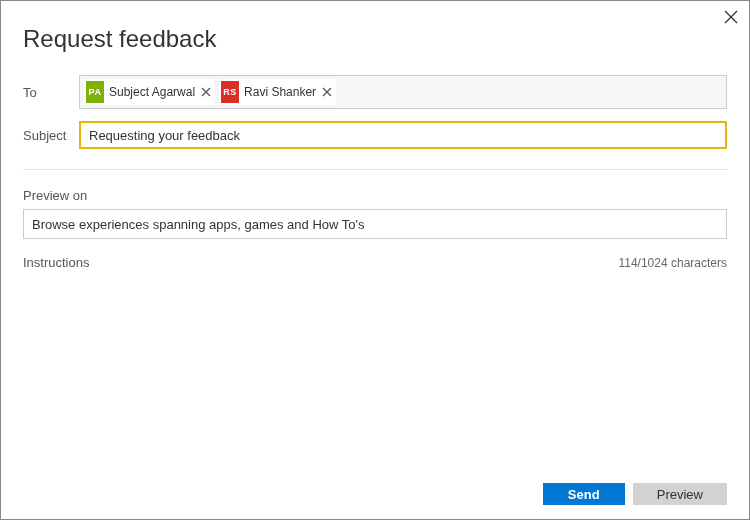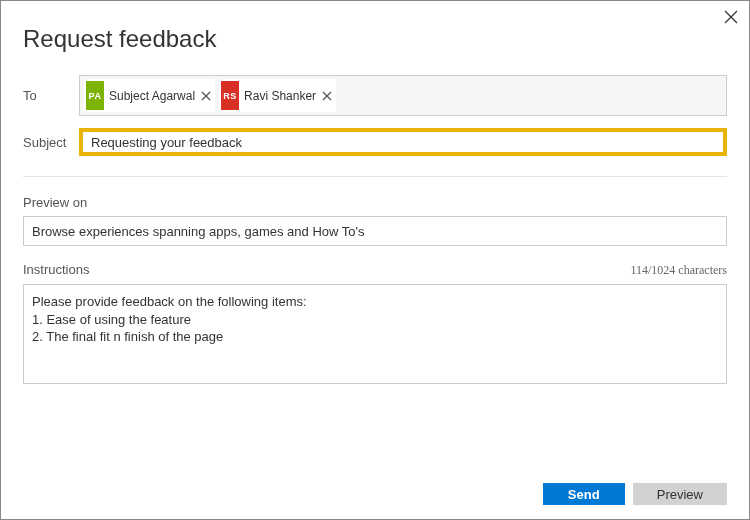--- a/index.html
+++ b/index.html
@@ -18,47 +18,47 @@
 .field-label { width: 56px; font-size: 13px; color: #555; flex-shrink: 0; }
 .to-input {
   flex: 1; border: 1px solid #ccc; background: #f6f6f6; display: flex;
   align-items: center; padding: 3px 4px; gap: 4px; min-height: 28px;
 }
 .chip {
   display: inline-flex; align-items: center; background: #fff; border: none;
   padding: 2px 4px 2px 2px; font-size: 12px; color: #333;
 }
 .avatar {
-  width: 18px; height: 29px; display: inline-flex; align-items: center;
+  width: 18px; height: 22px; display: inline-flex; align-items: center;
   justify-content: center; color: #fff; font-size: 9px; font-weight: 600;
   margin-right: 5px; letter-spacing: 0.5px;
 }
 .avatar.pa { background: #7cb305; }
 .avatar.rs { background: #d93025; }
 .chip-remove { margin-left: 6px; cursor: pointer; color: #666; display: inline-flex; }
 .chip-remove svg { width: 10px; height: 10px; }
 .to-text-input {
   border: none; background: transparent; font-size: 13px; color: #333;
   outline: none; flex: 1; padding-left: 4px;
 }
 .to-text-input::placeholder { color: #888; }
 .subject-input {
-  flex: 1; border: 4px solid #eab308; padding: 5px 8px; font-size: 13px;
+  flex: 1; border: 2px solid #eab308; padding: 5px 8px; font-size: 13px;
   color: #333; outline: none; height: 28px;
 }
 .divider { border: none; border-top: 1px solid #e3e3e3; margin: 8px 0 18px 0; }
 .section-label { font-size: 13px; color: #555; margin-bottom: 6px; }
 .feedback-on-input {
   width: 100%; border: 1px solid #ccc; padding: 6px 8px; font-size: 13px;
   color: #333; outline: none; margin-bottom: 16px; height: 30px;
 }
 .instr-header {
   display: flex; justify-content: space-between; align-items: baseline; margin-bottom: 6px;
 }
-.char-count { font-size: 12px; color: #666; font-family: Liberation Serif, serif; }
+.char-count { font-size: 12px; color: #666; }
 .instructions-box {
   width: 100%; border: 1px solid #ccc; padding: 8px; font-size: 13px;
   color: #333; outline: none; resize: none; height: 100px;
   font-family: inherit; line-height: 1.35;
 }
 .footer {
   margin-top: auto; display: flex; justify-content: flex-end; gap: 8px;
   padding: 14px 0 14px 0;
 }
 .btn {
@@ -112,22 +112,19 @@
 
   <hr class="divider">
 
   <div class="section-label">Preview on</div>
   <input class="feedback-on-input" type="text" value="Browse experiences spanning apps, games and How To's" style="">
 
   <div class="instr-header">
     <div class="section-label" style="margin-bottom:0">Instructions</div>
     <div class="char-count">114/1024 characters</div>
   </div>
-  <textarea class="instructions-box" style="">Please provide feedback on the following items:
-1. Ease of using the feature
-2. The final fit n finish of the page</textarea>
 
   <div class="footer">
     <button class="btn btn-primary">Send</button>
     <button class="btn btn-secondary">Preview</button>
   </div>
 
 </div>
 
 </body></html>

